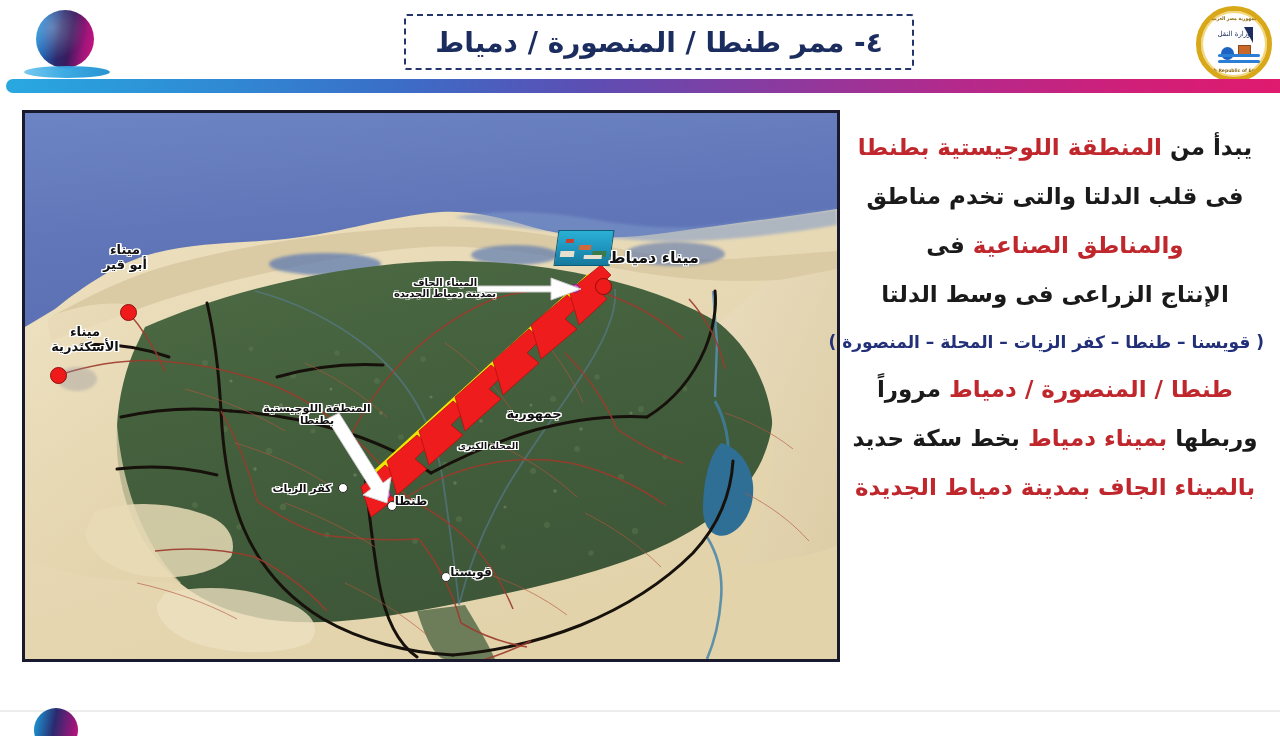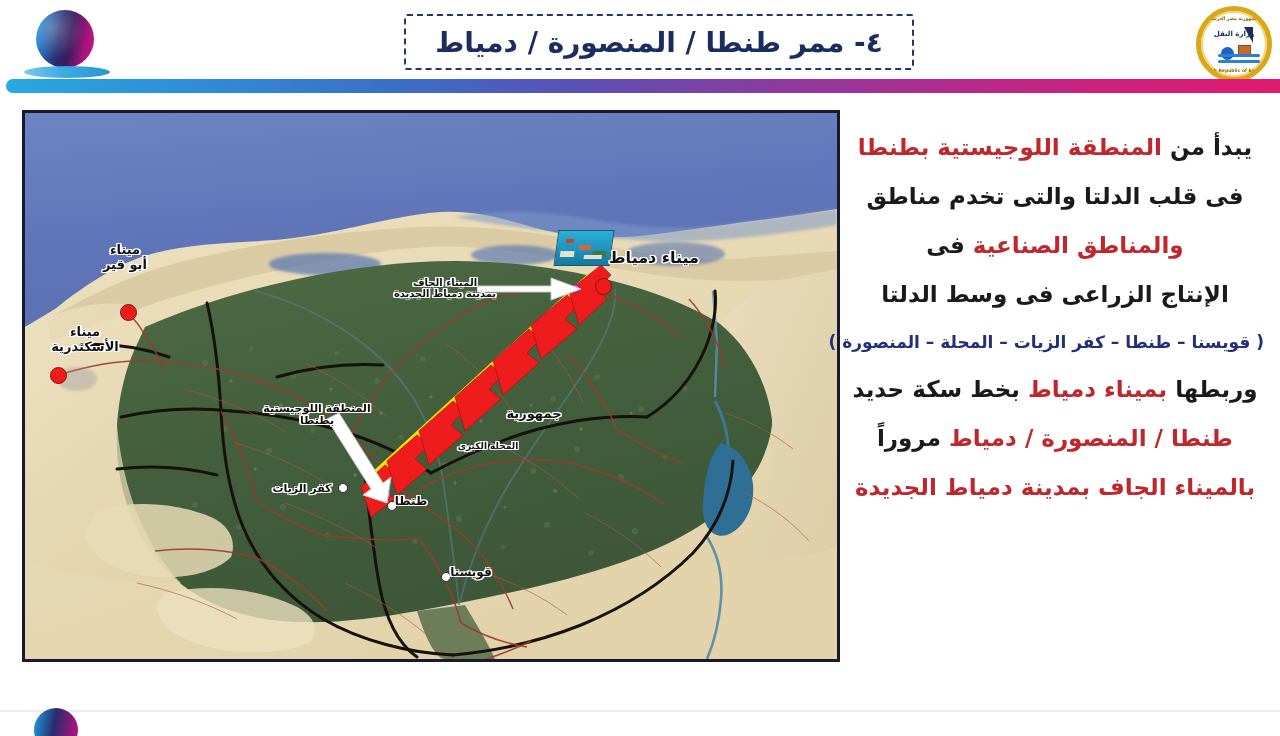--- a/index.html
+++ b/index.html
@@ -101,21 +101,21 @@
     font-size: 4.5px;
     color: #8c6a12;
     font-weight: bold;
   }
   .emblem-center-text {
     position: absolute;
     left: 0; top: 19px;
     width: 100%;
     text-align: center;
     font-size: 7px;
-    font-weight: bold;
+    font-weight: normal;
     color: #1b2c5e;
     direction: rtl;
   }
   .emblem-sail {
     position: absolute;
     left: 40px; top: 16px;
     width: 0; height: 0;
     border-left: 3px solid transparent;
     border-right: 9px solid #1b2c5e;
     border-bottom: 16px solid transparent;
@@ -587,25 +587,25 @@
 
     <div class="tline">
       <span class="red">والمناطق الصناعية </span><span class="dark">فى</span>
     </div>
 
     <div class="tline dark">الإنتاج الزراعى فى وسط الدلتا</div>
 
     <div class="cities-line">( قويسنا – طنطا – كفر الزيات – المحلة – المنصورة )</div>
 
     <div class="tline">
+      <span class="red">طنطا / المنصورة / دمياط </span><span class="dark">مروراً</span>
+    </div>
+
+    <div class="tline">
       <span class="dark">وربطها </span><span class="red">بميناء دمياط</span><span class="dark"> بخط سكة حديد</span>
-    </div>
-
-    <div class="tline">
-      <span class="red">طنطا / المنصورة / دمياط </span><span class="dark">مروراً</span>
     </div>
 
     <div class="tline red">بالميناء الجاف بمدينة دمياط الجديدة</div>
   </div>
 
   <div class="footer-rule"></div>
   <div class="footer-sphere"></div>
 
 </div>
 

